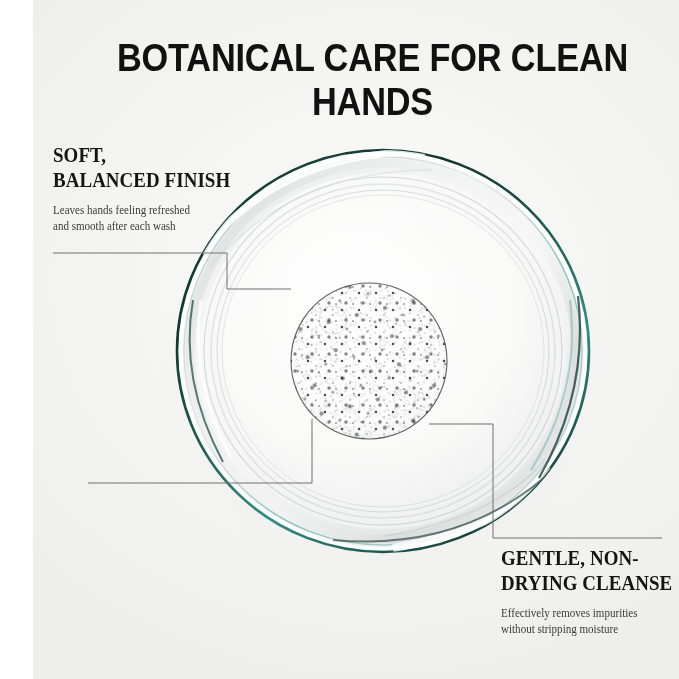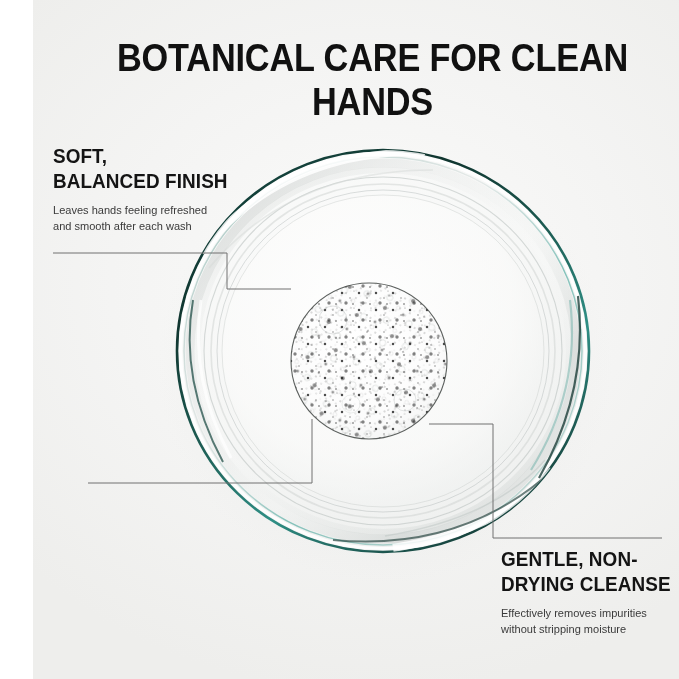--- a/index.html
+++ b/index.html
@@ -36,21 +36,21 @@
     font-size: 39px;
     line-height: 44px;
     font-weight: 700;
     letter-spacing: -0.2px;
     transform: scaleX(0.88);
     transform-origin: 50% 50%;
     color: #111111;
   }
 
   
-  .callout { position: absolute; }
+  .callout { position: absolute; font-family: Liberation Serif, serif; }
   .callout-title {
     font-size: 21px;
     line-height: 25px;
     font-weight: 700;
     letter-spacing: 0.1px;
     color: #141414;
     transform: scaleX(0.9);
     transform-origin: 0 50%;
     white-space: pre-line;
   }

